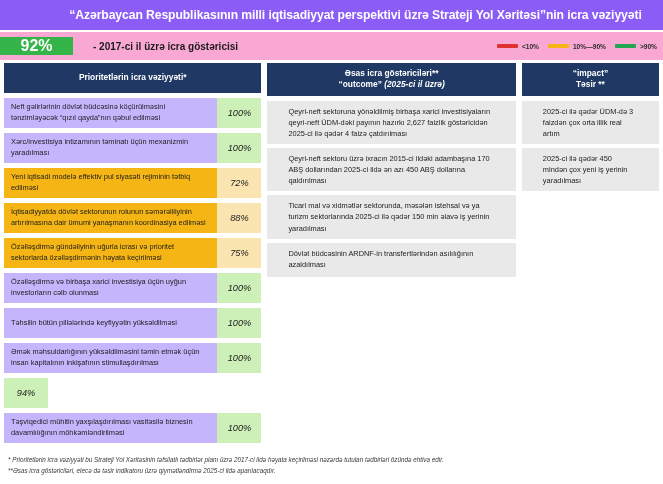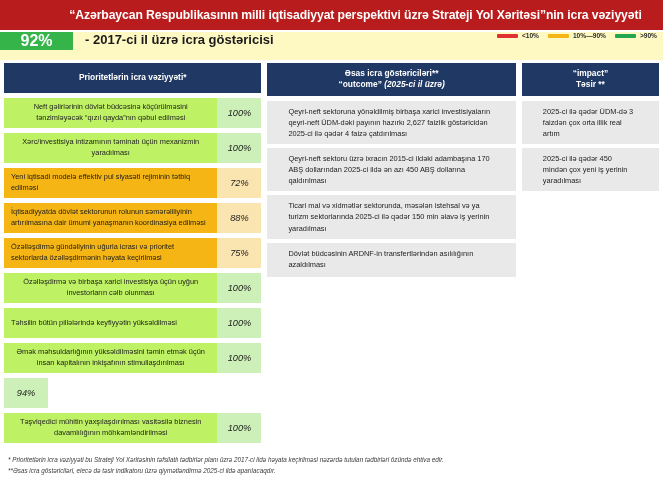--- a/index.html
+++ b/index.html
@@ -12,59 +12,59 @@
     height: 484px;
     font-family: "Liberation Sans", sans-serif;
     color: #1b1b1b;
     overflow: hidden;
     position: relative;
   }
 
   
   .title-bar {
     height: 30px;
-    background: #b91c1c;
+    background: #8b5cf6;
     display: flex;
     align-items: center;
     justify-content: center;
     border-bottom: 2px solid #ffffff;
     padding-left: 48px;
   }
   .title-bar .title-text {
     color: #ffffff;
     font-size: 12.2px;
     font-weight: bold;
     letter-spacing: -0.1px;
     white-space: nowrap;
   }
 
   
   .strip {
     height: 28px;
     display: flex;
-    align-items: flex-start;
-    background: #fef9c3;
+    align-items: center;
+    background: #f9a8d4;
     position: relative;
   }
   .badge {
     width: 73px;
     background: #35b44a;
     display: flex;
     align-items: center;
     justify-content: center;
     color: #ffffff;
     font-size: 16px;
     font-weight: bold;
   }
   .strip-label {
     flex: 1;
     display: flex;
     align-items: center;
-    padding-left: 12px;
-    font-size: 13px;
+    padding-left: 20px;
+    font-size: 10px;
     font-weight: bold;
     color: #1b1b1b;
   }
   .legend {
     display: flex;
     align-items: center;
     gap: 9px;
     padding-right: 6px;
   }
   .legend-item {
@@ -132,21 +132,21 @@
     display: flex;
     align-items: center;
     justify-content: center;
     font-size: 9.2px;
     font-weight: normal;
     color: #1c1c1c;
     box-sizing: border-box;
     font-style: italic;
   }
   
-  .prow.green .ptext { background: #bef264; text-align: center; }
+  .prow.green .ptext { background: #c4b5fd; }
   .prow.green .pval  { background: #cdf0b8; }
   
   .prow.amber .ptext { background: #f5b515; }
   .prow.amber .pval  { background: #fae4b0; }
 
   
   .gbox {
     background: #e9e9e9;
     padding: 5px 21px;
     font-size: 7.4px;

